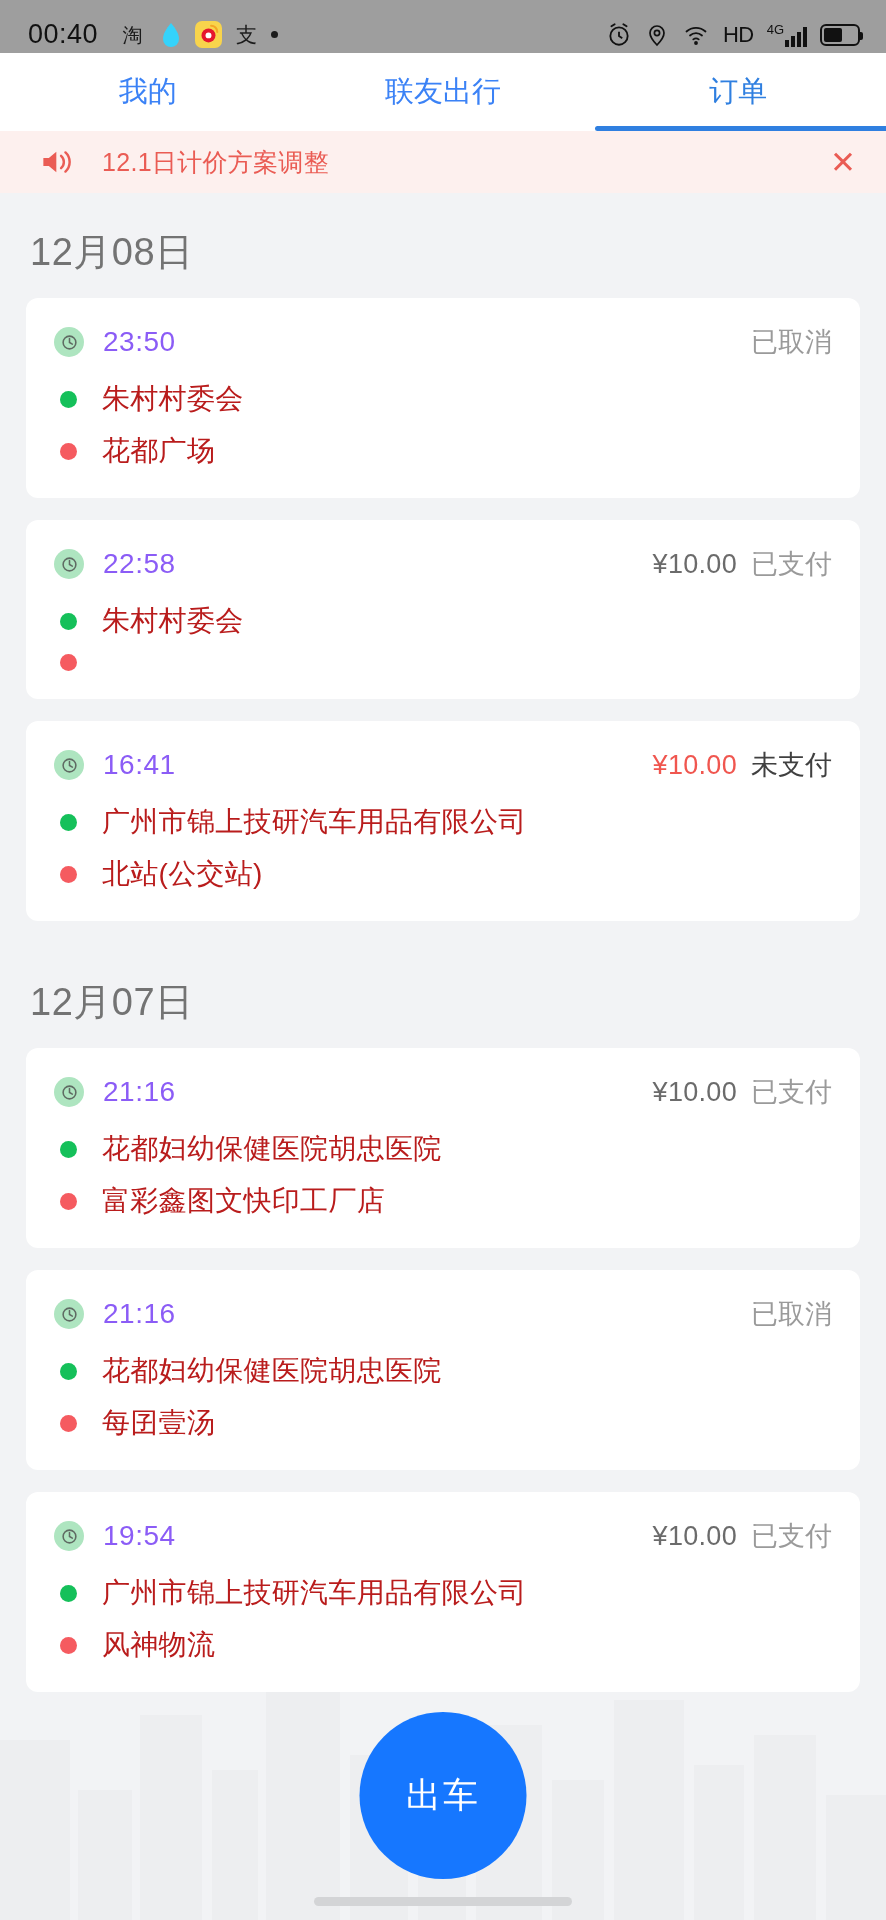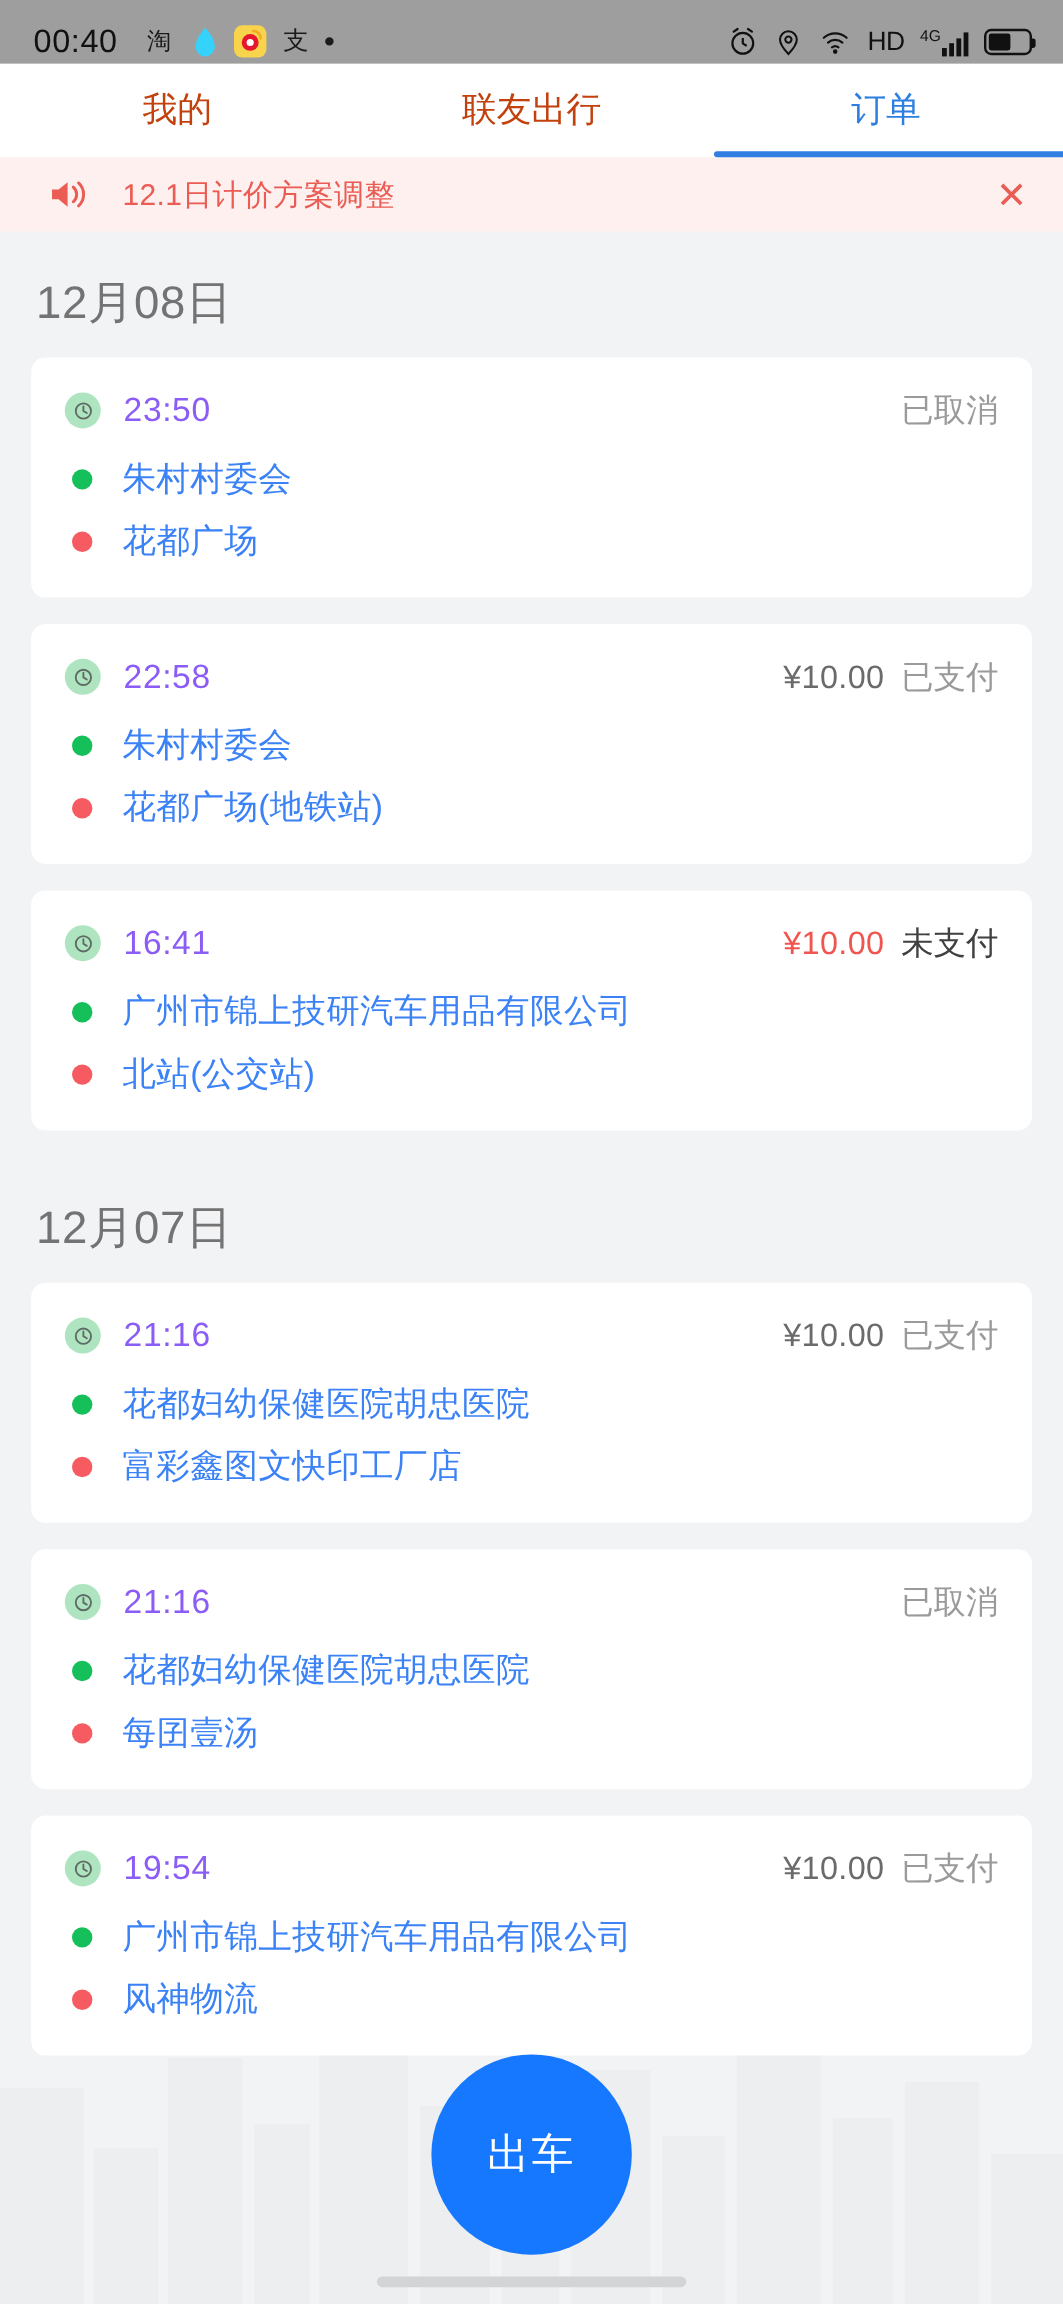--- a/index.html
+++ b/index.html
@@ -59,21 +59,21 @@
   }
   .battery i{ display:block;height:100%;background:#111;border-radius:2px; width:55%; }
 
   
   .tabbar{
     height:78px;background:#fff;display:flex;align-items:stretch;
     position:relative; z-index:4;
   }
   .tab{
     flex:1;display:flex;align-items:center;justify-content:center;
-    font-size:29px;color:#c2410c;position:relative;
+    font-size:29px;color:#3b82f6;position:relative;
   }
   .tab.active{ color:#2f7fe0; }
   .tab.active::after{
     content:"";position:absolute;bottom:0;left:4px;right:-30px;height:5px;
     background:#2f7fe0;border-radius:3px;
   }
 
   
   .notice{
     height:62px;background:#fdf0ee;display:flex;align-items:center;
@@ -119,21 +119,21 @@
   .price{ font-size:27px;color:#6b6b6b;letter-spacing:.3px; }
   .status{ font-size:27px;color:#9a9a9a; }
   .status.unpaid{ color:#404040; }
   .price.unpaid{ color:#f0564f; }
   .route{ margin-top:20px; }
   .route-row{ display:flex;align-items:center;margin-top:14px; }
   .route-row:first-child{ margin-top:0; }
   .pt{ width:17px;height:17px;border-radius:50%;flex:0 0 auto;margin-left:6px; }
   .pt.start{ background:#15c05a; }
   .pt.end{ background:#f55b60; }
-  .place{ font-size:28px;color:#3b82f6;margin-left:25px;letter-spacing:.3px; }
+  .place{ font-size:28px;color:#b91c1c;margin-left:25px;letter-spacing:.3px; }
 
   
   .fab{
     position:absolute;left:50%;transform:translateX(-50%);
     top:1712px;width:167px;height:167px;border-radius:50%;
     background:#1677ff;display:flex;align-items:center;justify-content:center;
     color:#fff;font-size:35px;letter-spacing:2px;z-index:20;
   }
   .home-indicator{
     position:absolute;bottom:14px;left:50%;transform:translateX(-50%);
@@ -282,21 +282,20 @@
           <span class="status">已支付</span>
         </span>
       </div>
       <div class="route">
         <div class="route-row">
           <span class="pt start"></span>
           <span class="place">朱村村委会</span>
         </div>
         <div class="route-row">
           <span class="pt end"></span>
-          <span class="place">花都广场(地铁站)</span>
         </div>
       </div>
     </div>
 
     <div class="card">
       <div class="card-top">
         <span class="clock">
           <svg width="17" height="17" viewBox="0 0 24 24" fill="none" stroke="#5f6b63" stroke-width="2.2" stroke-linecap="round">
             <circle cx="12" cy="12" r="9"></circle>
               <path d="M12 6.5V12l4 2.4"></path>

